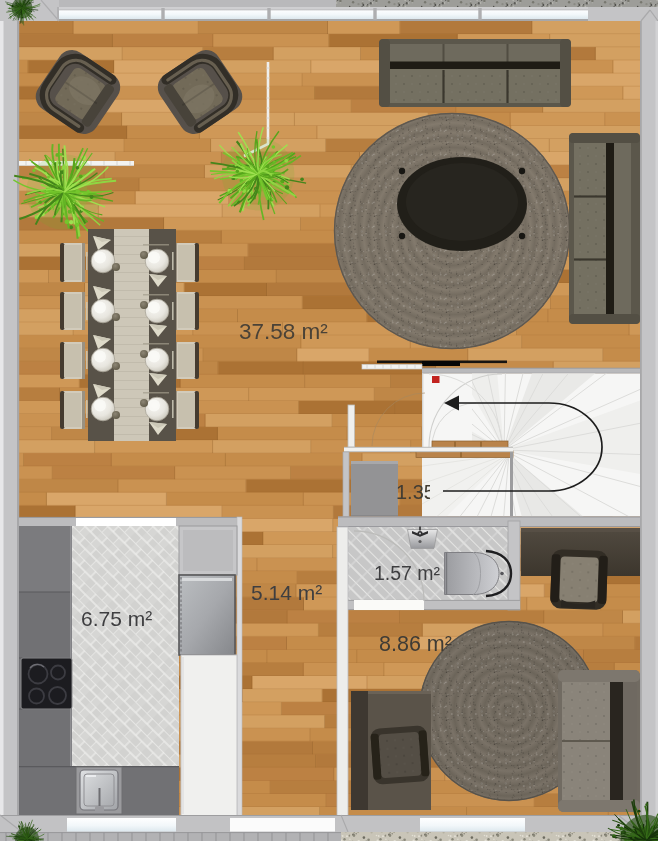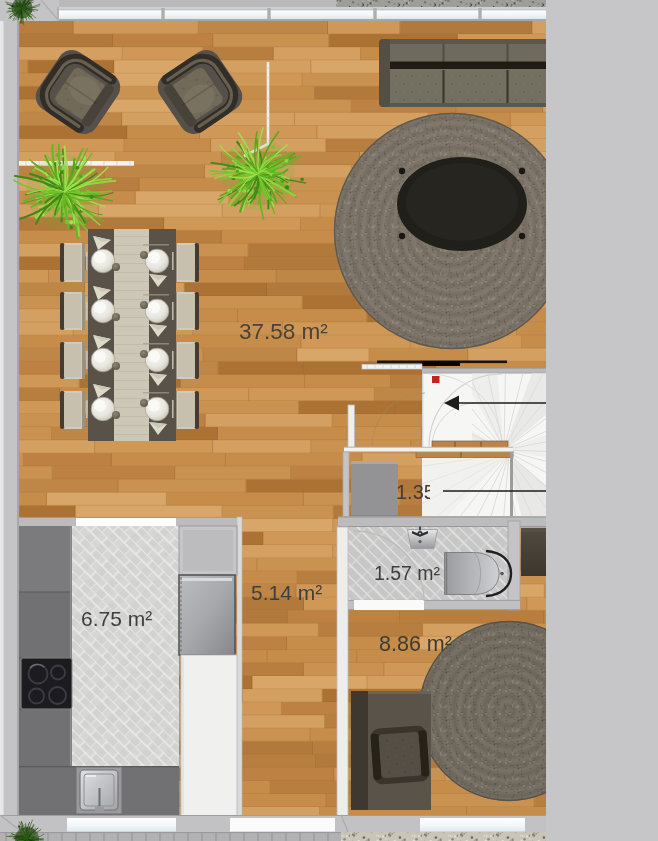--- a/index.html
+++ b/index.html
@@ -1,14 +1,14 @@
 <!DOCTYPE html>
 <html><head><meta charset="utf-8"><style>
 html,body{margin:0;padding:0;background:#c6c6c8}
-#plan{position:relative;width:546px;height:841px;overflow:hidden;font-family:"Liberation Sans",sans-serif;}
+#plan{position:relative;width:658px;height:841px;overflow:hidden;font-family:"Liberation Sans",sans-serif;}
 </style></head><body>
 <div id="plan">
 <svg width="658" height="841" viewBox="0 0 658 841">
 <defs>
 <pattern id="gravelDark" width="36" height="36" patternUnits="userSpaceOnUse">
 <rect width="36" height="36" fill="#9d9d99"></rect>
 <circle cx="16.3" cy="20.2" r="1.3" fill="#8b8b85"></circle>
 <circle cx="16.3" cy="30.8" r="0.7" fill="#b5b5af"></circle>
 <circle cx="17.1" cy="22.1" r="0.7" fill="#8b8b85"></circle>
 <circle cx="10.9" cy="3.3" r="1.2" fill="#5a5a56"></circle>

